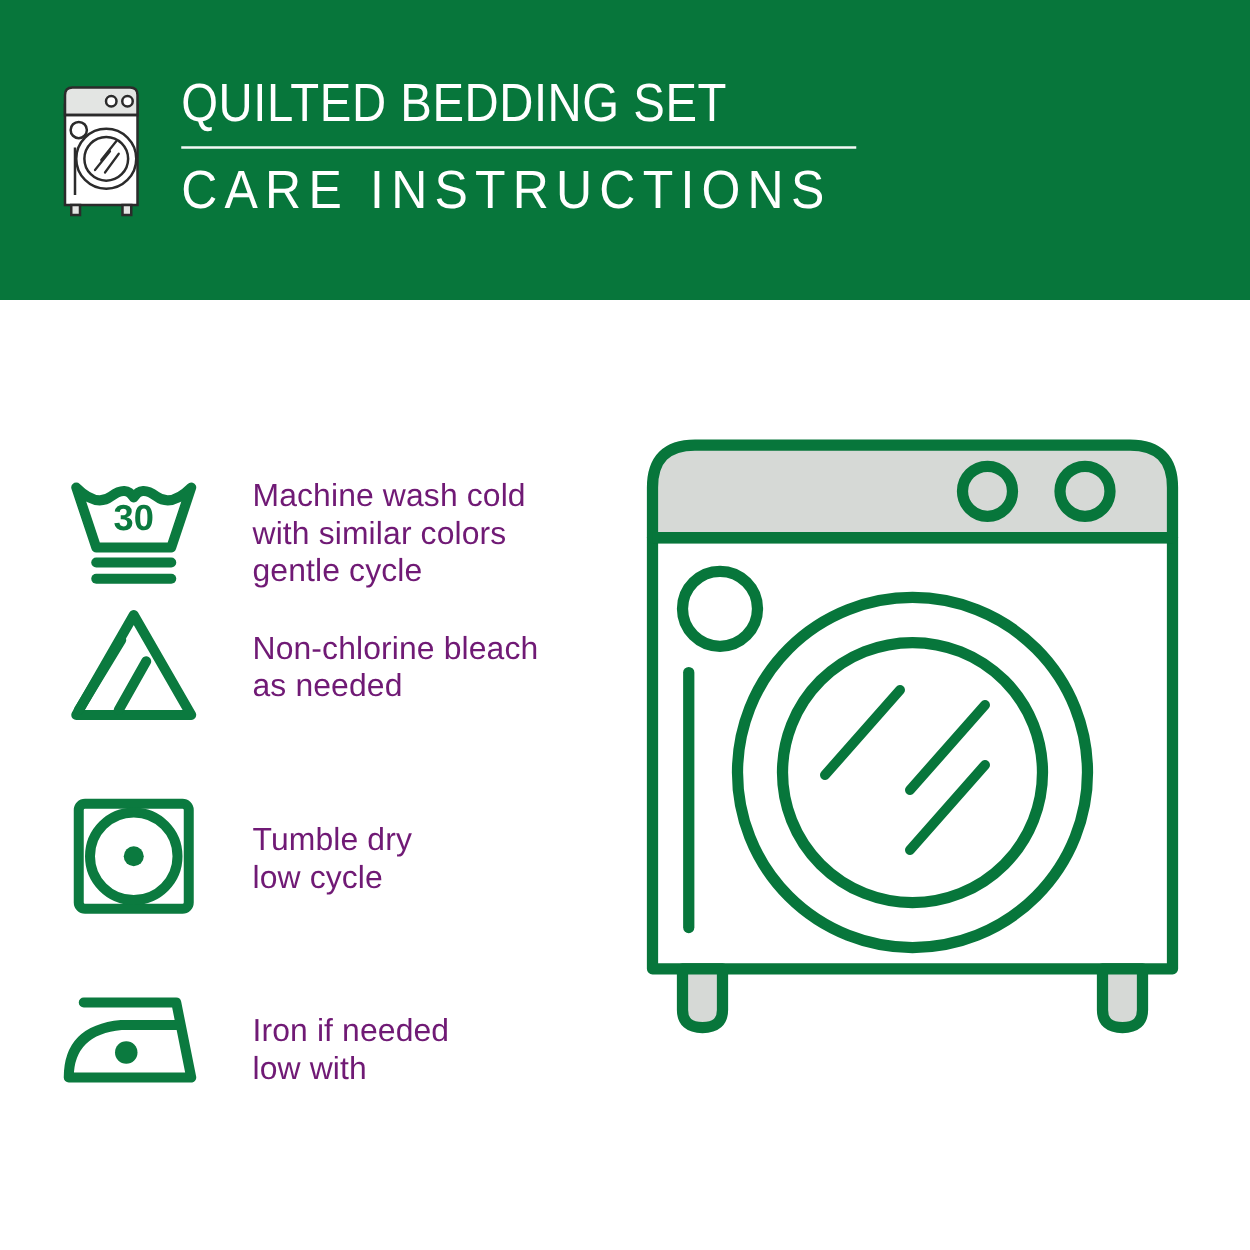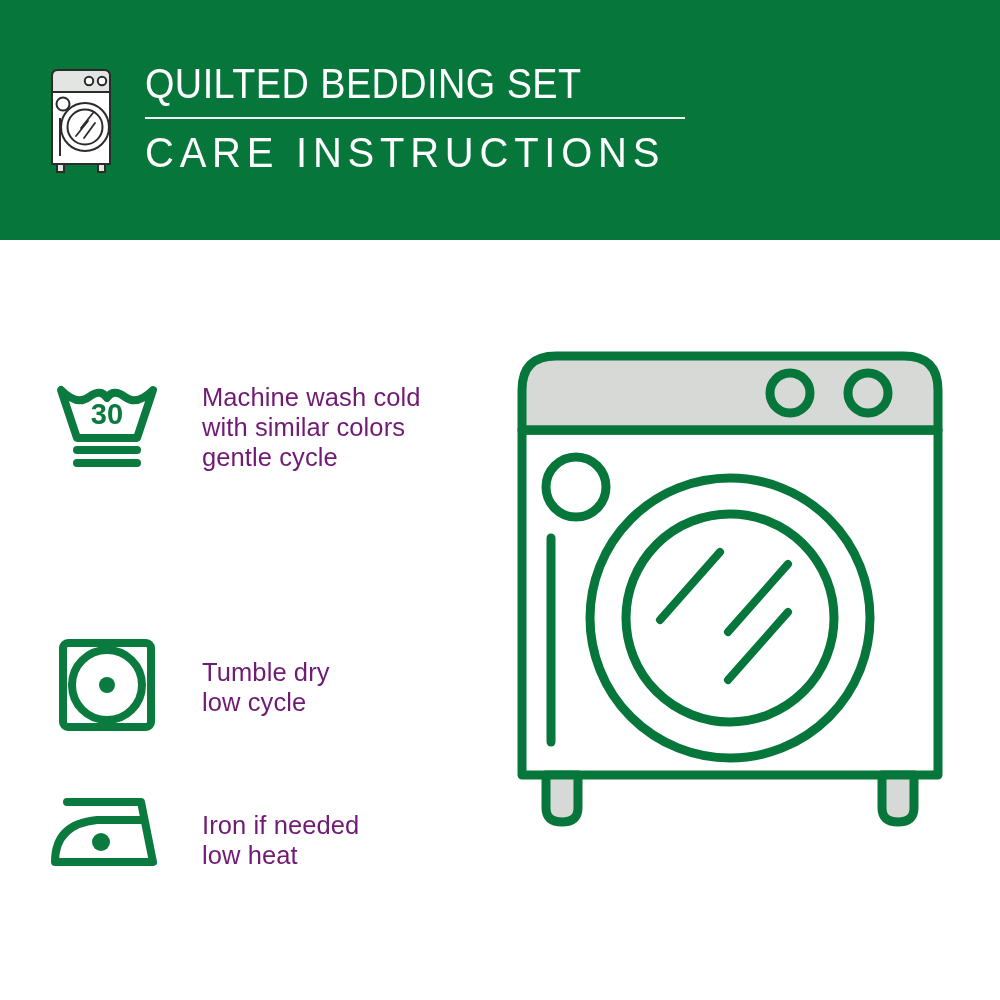--- a/index.html
+++ b/index.html
@@ -170,20 +170,33 @@
           <line x1="26" y1="87" x2="86" y2="87"></line>
         </g>
         <text x="56" y="48" fill="#0b7a3f" font-family="'Liberation Sans', sans-serif" font-size="29" font-weight="bold" text-anchor="middle">30</text>
       </svg>
     </div>
     <div class="instr-text">Machine wash cold
 with similar colors
 gentle cycle</div>
   </div>
 
+  <div class="instr-row r1">
+    <div class="instr-symbol">
+      <svg width="112" height="100" viewBox="0 0 112 100">
+        <g fill="none" stroke="#0b7a3f" stroke-width="8" stroke-linecap="round" stroke-linejoin="round">
+          <path d="M56 10 L102 90 L10 90 Z"></path>
+          <line x1="46" y1="30" x2="12" y2="86"></line>
+          <line x1="66" y1="47" x2="44" y2="86"></line>
+        </g>
+      </svg>
+    </div>
+    <div class="instr-text">Non-chlorine bleach
+as needed</div>
+  </div>
 
   <div class="instr-row r2">
     <div class="instr-symbol">
       <svg width="104" height="100" viewBox="0 0 104 100">
         <g fill="none" stroke="#0b7a3f" stroke-width="8" stroke-linejoin="round">
           <rect x="8" y="8" width="88" height="84" rx="5"></rect>
           <circle cx="52" cy="50" r="35"></circle>
         </g>
         <circle cx="52" cy="50" r="8" fill="#0b7a3f"></circle>
       </svg>
@@ -195,21 +208,21 @@
   <div class="instr-row r3">
     <div class="instr-symbol">
       <svg width="116" height="86" viewBox="0 0 116 86">
         <g fill="none" stroke="#0b7a3f" stroke-width="8" stroke-linecap="round" stroke-linejoin="round">
           <path d="M18 14 L92 14 L104 74 L6 74 Q6 36 48 32 L92 32"></path>
         </g>
         <circle cx="52" cy="54" r="9" fill="#0b7a3f"></circle>
       </svg>
     </div>
     <div class="instr-text">Iron if needed
-low heat</div>
+low with</div>
   </div>
 
 </div>
 
 <div class="machine">
   <svg width="500" height="610" viewBox="0 0 500 610">
     <g fill="none" stroke="#07763b" stroke-width="9" stroke-linejoin="round">
 
       <rect x="42" y="100" width="416" height="345" fill="#ffffff"></rect>
 

